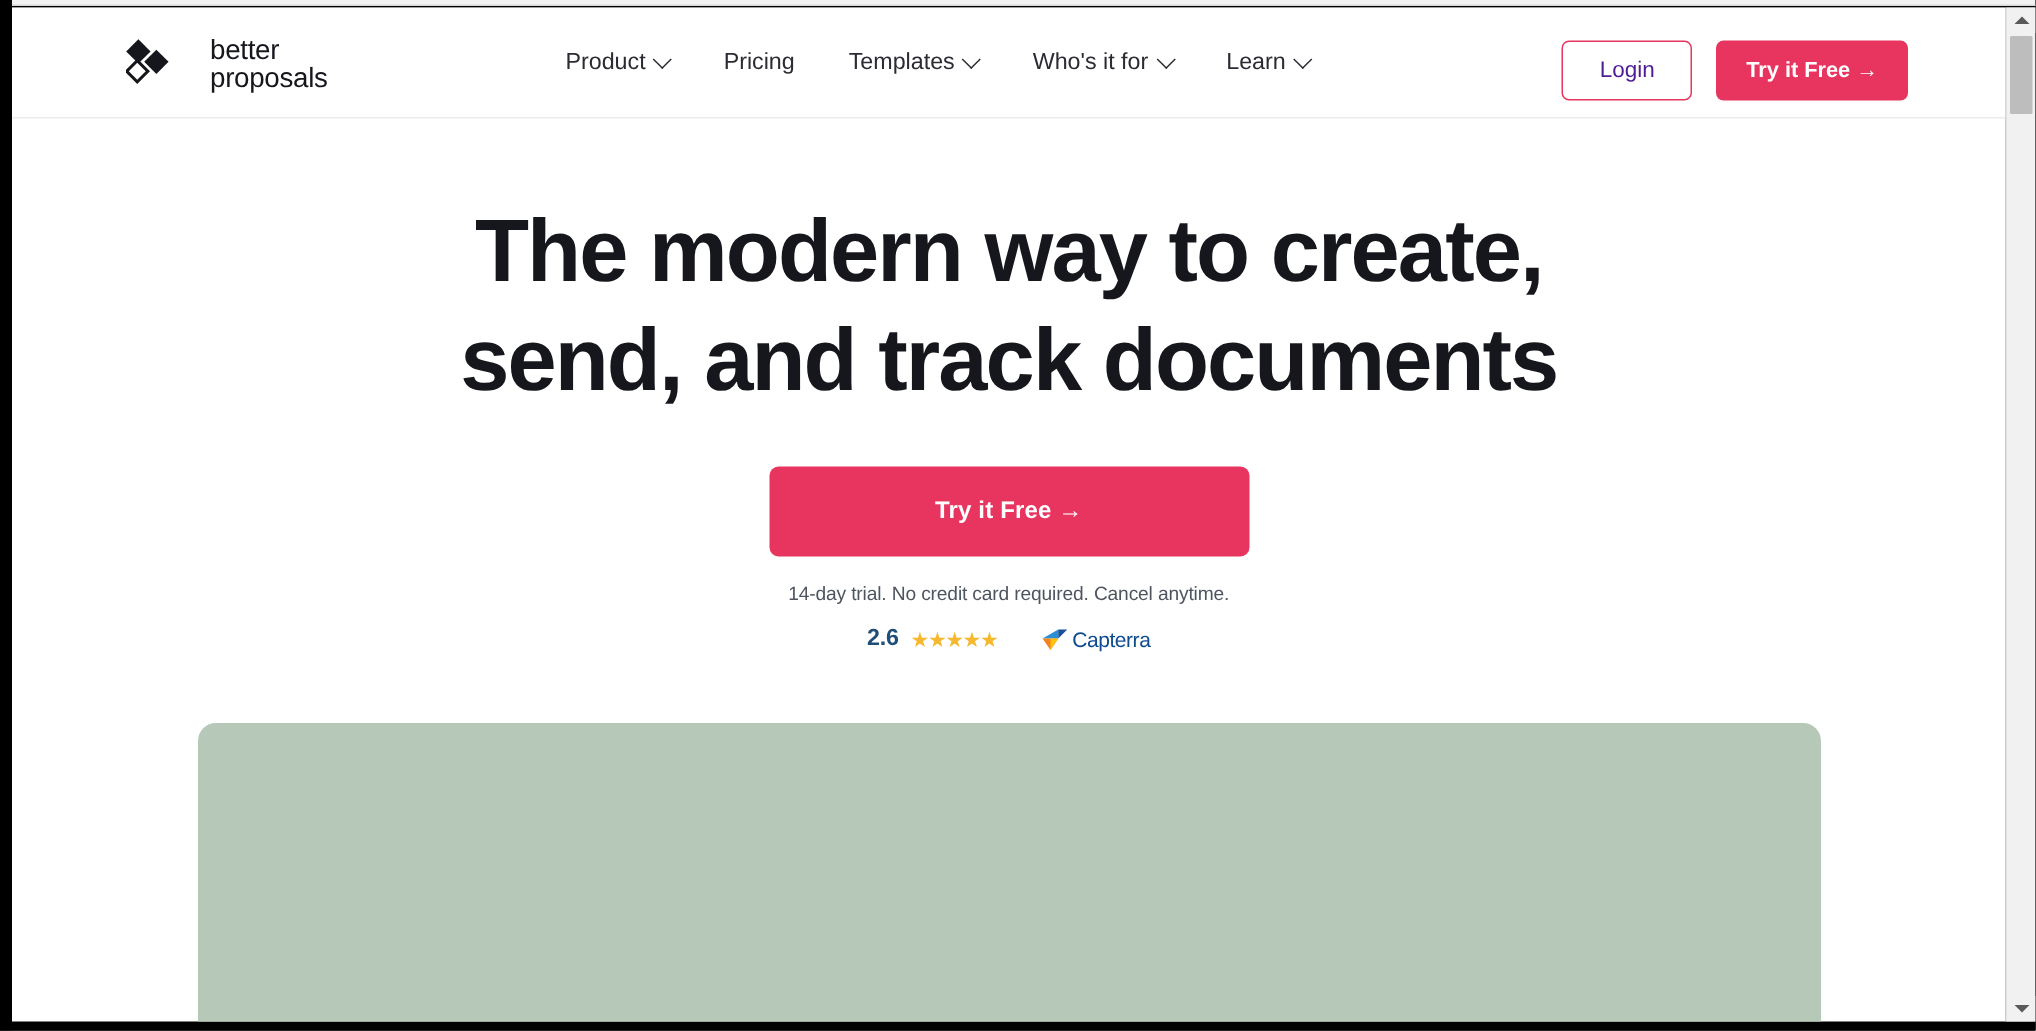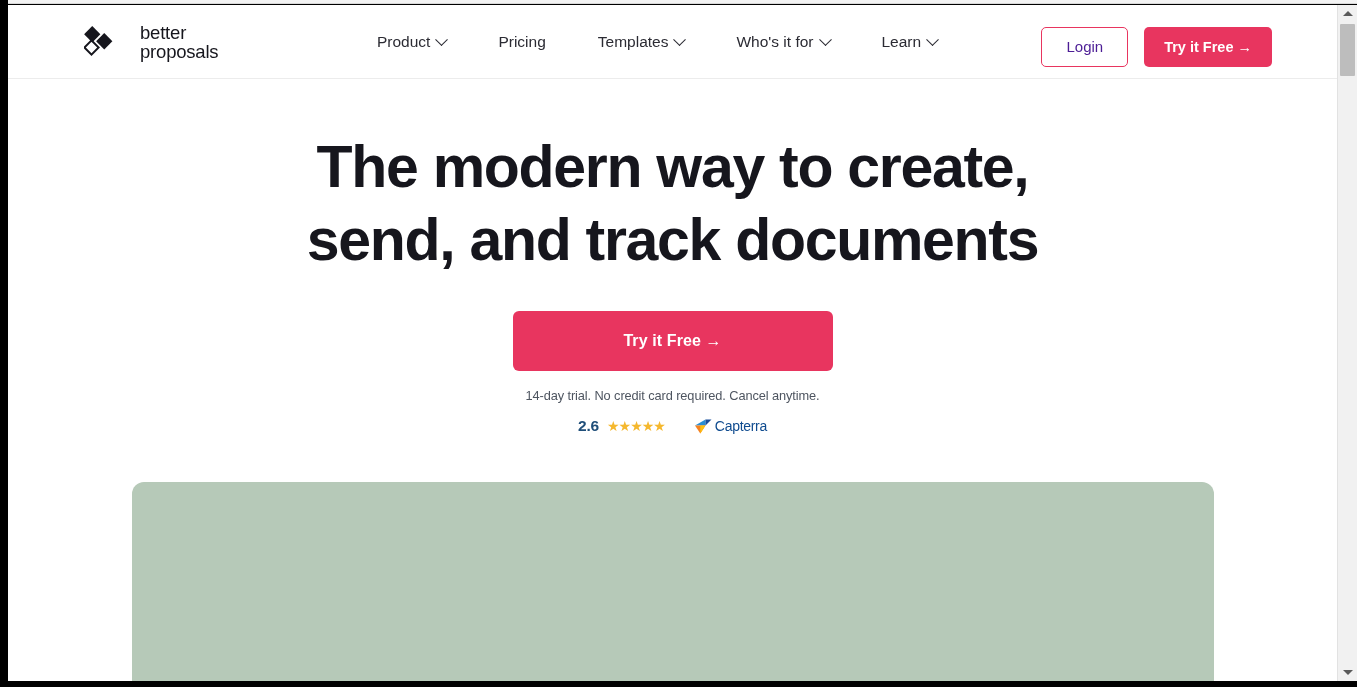--- a/index.html
+++ b/index.html
@@ -123,21 +123,21 @@
     letter-spacing: -0.2px;
     white-space: pre-line;
   }
 
   #primary-nav {
     position: absolute;
     left: 369px;
     top: 28px;
     display: flex;
     align-items: center;
-    gap: 16px;
+    gap: 0;
   }
   .nav-item {
     display: flex;
     align-items: center;
     gap: 7px;
     font-size: 15.5px;
     color: #2b2b33;
     cursor: pointer;
     margin-right: 36px;
     white-space: nowrap;

